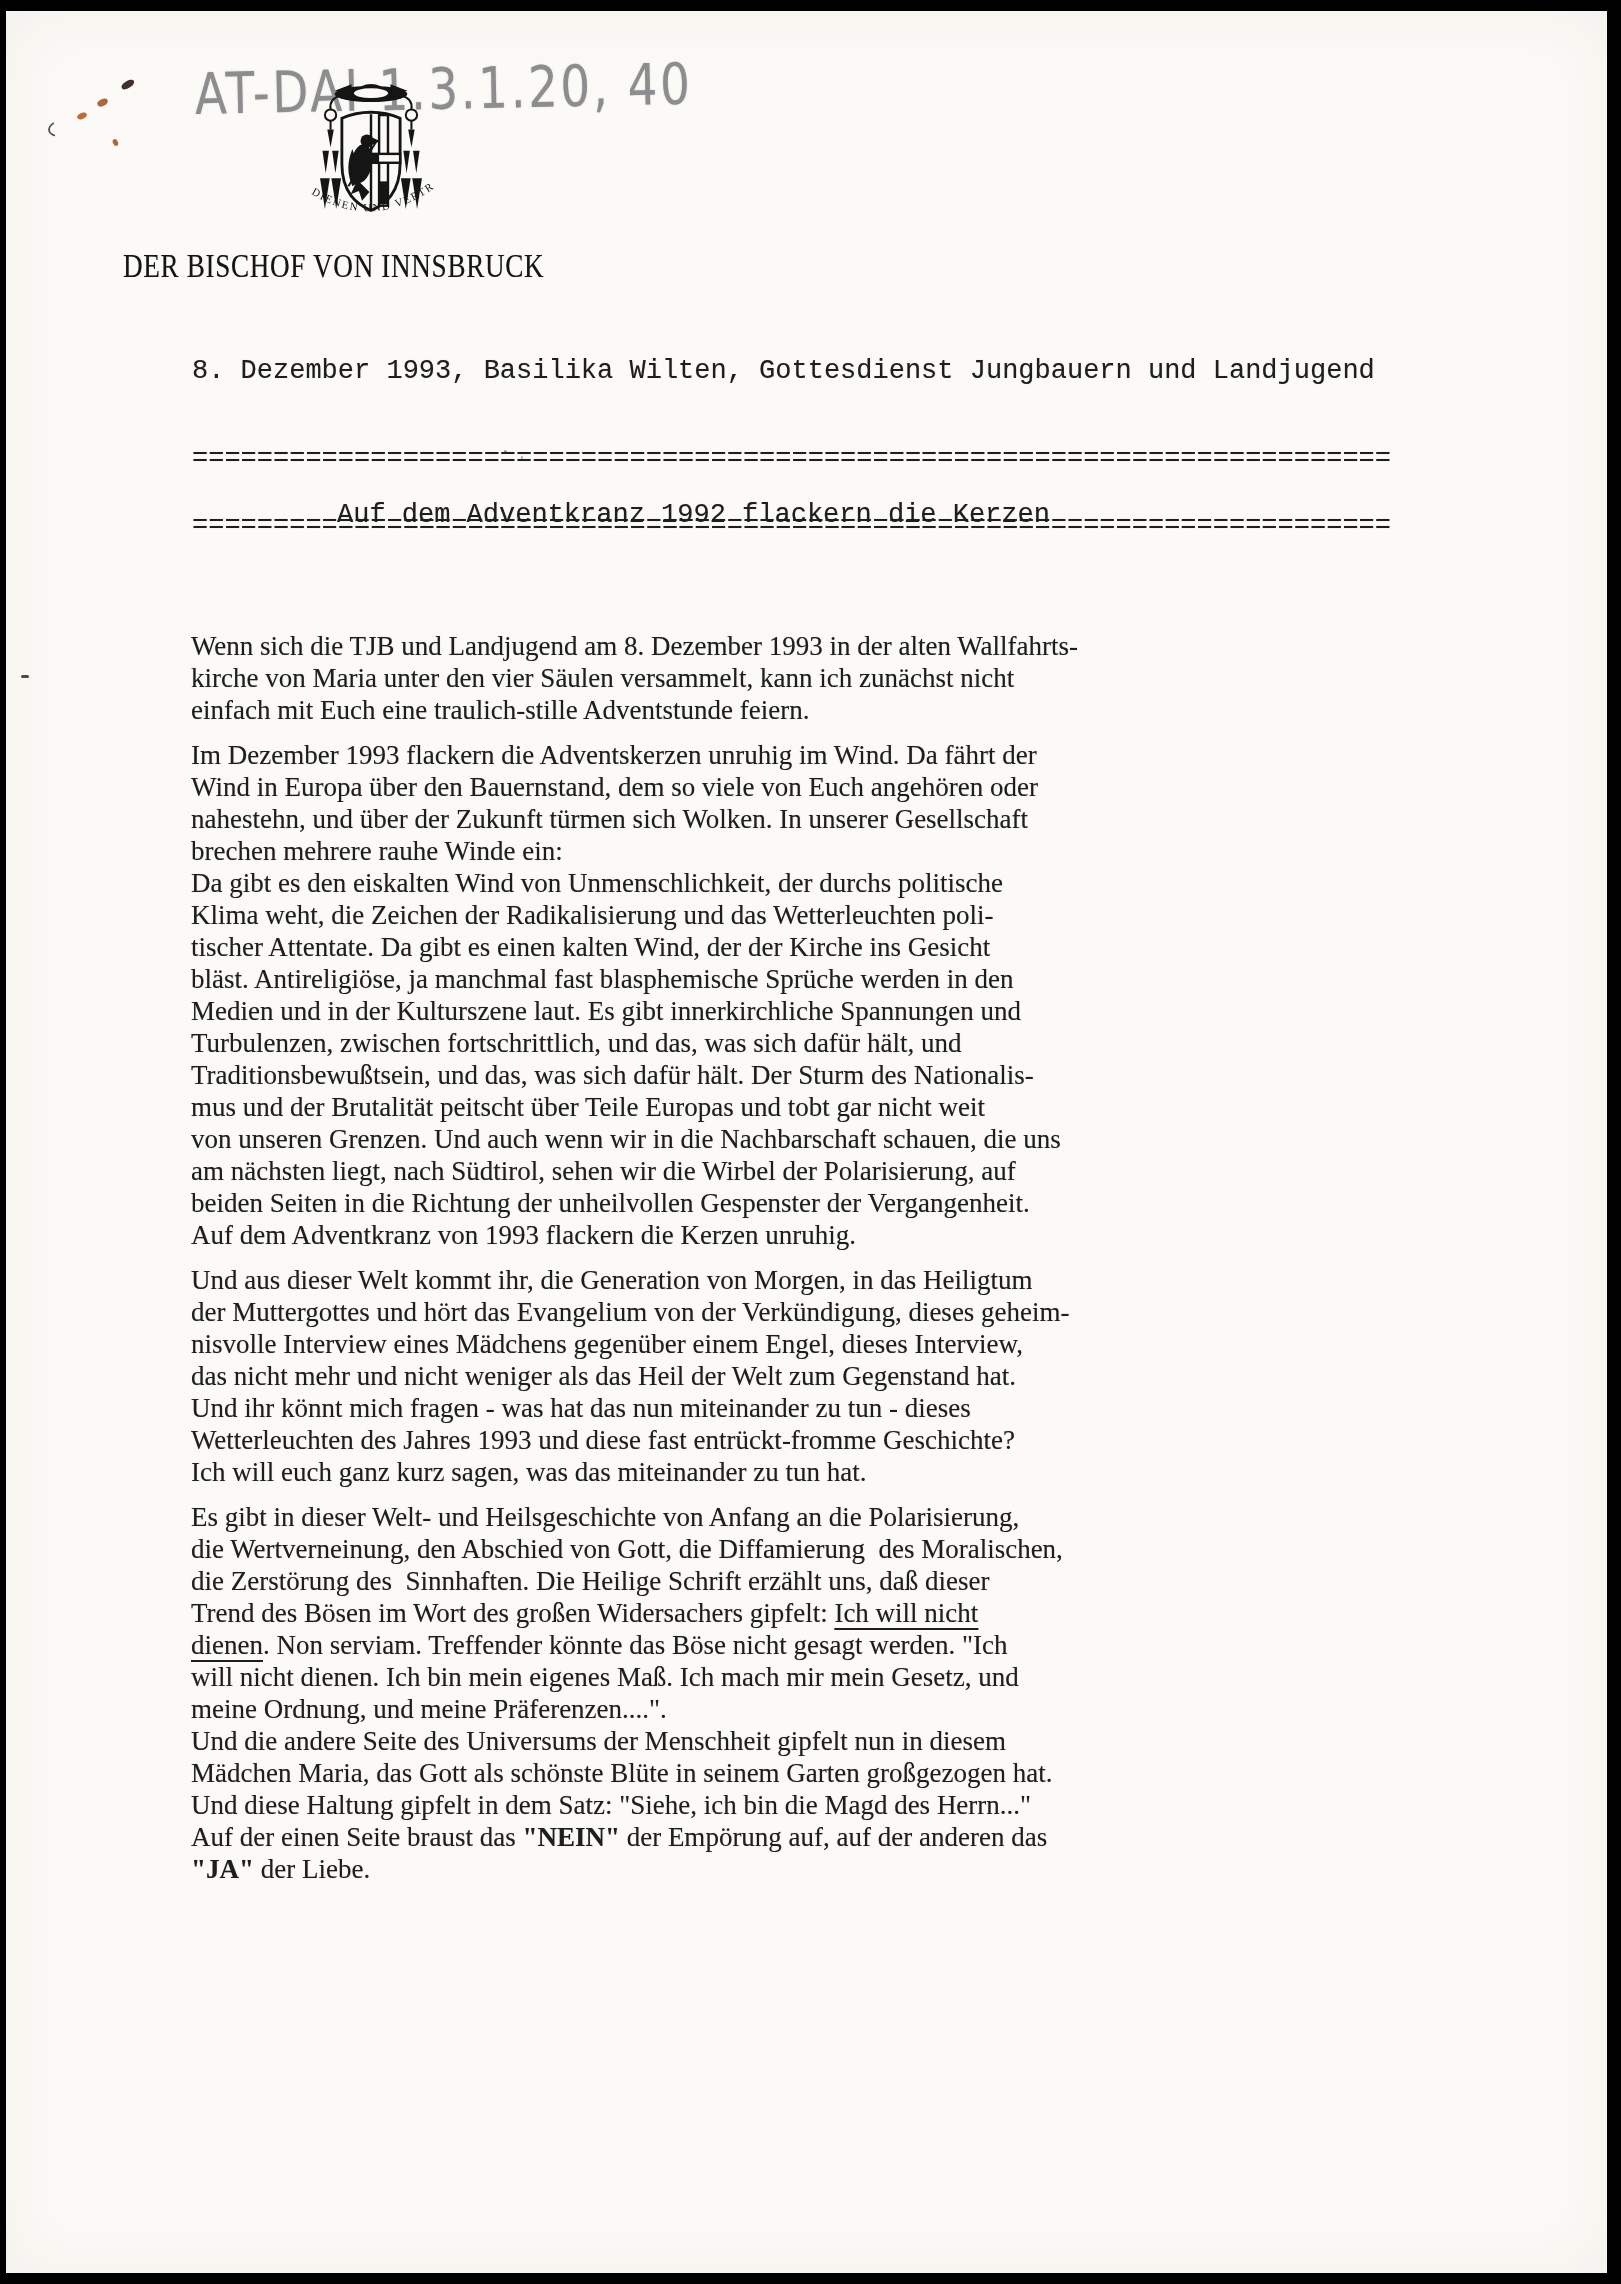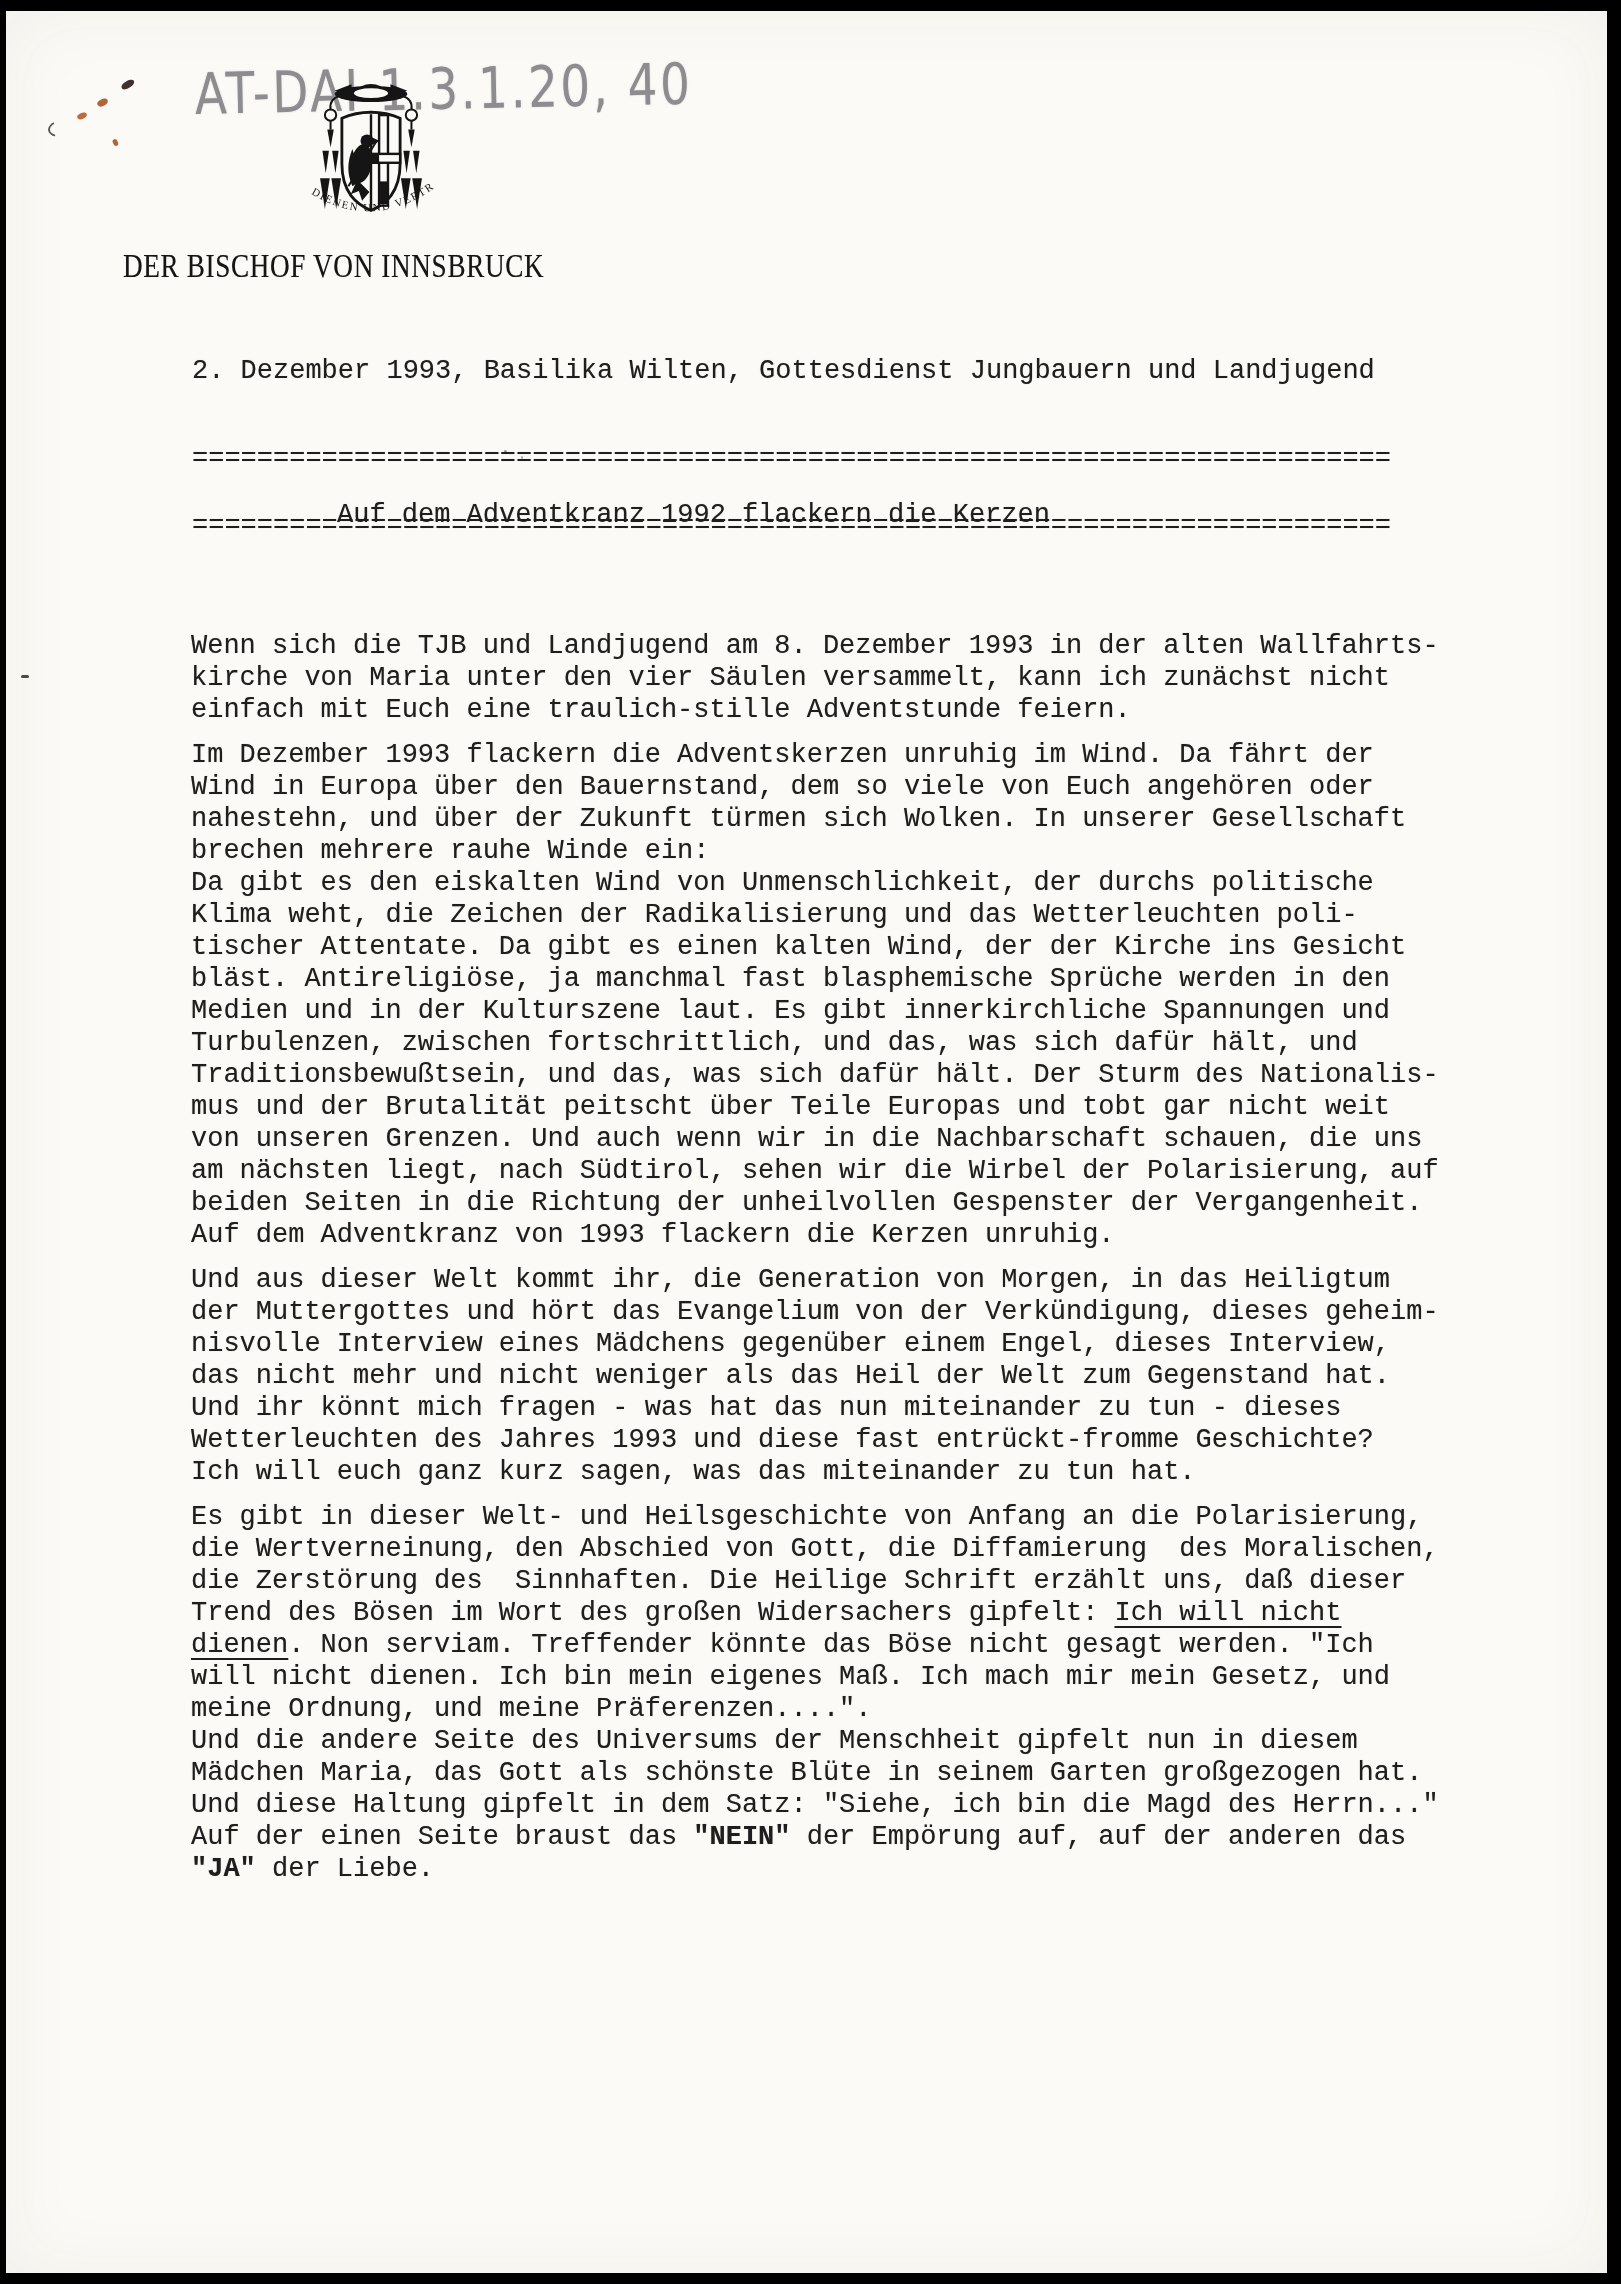--- a/index.html
+++ b/index.html
@@ -52,21 +52,21 @@
     color:#1e1e1e;
     white-space:pre;
     text-shadow:0 0 0.8px rgba(30,30,30,0.38);
   }
   .doc-title{position:absolute;left:186px;top:344px;line-height:32px;}
   .title-divider{position:absolute;left:186px;top:385px;}
   .title-divider .row{display:block;height:7.3px;line-height:7.3px;overflow:visible;}
   .doc-heading{position:absolute;left:331px;top:488px;line-height:32px;}
   .document-body{position:absolute;left:185px;top:619px;width:1281px;}
   .document-body .paragraph{margin:0 0 13px 0;}
-  .document-body .line{height:32px;line-height:32px;white-space:pre;}
+  .document-body .line{height:32px;line-height:32px;white-space:pre;font-family:Liberation Serif, serif;}
   .seg-u{text-decoration:underline;text-underline-offset:5.7px;text-decoration-thickness:2px;text-align:center;}
   .seg-b{font-weight:bold;}
   
   .speck{position:absolute;border-radius:45% 60% 50% 55%;}
   .sp1{left:115px;top:70px;width:13.8px;height:7.3px;background:#42302a;transform:rotate(-34deg);}
   .sp2{left:91px;top:88px;width:11.3px;height:6.5px;background:#b3643a;transform:rotate(-32deg);}
   .sp3{left:71px;top:102px;width:9.7px;height:5.7px;background:#c06a38;transform:rotate(-28deg);}
   .sp4{left:42px;top:112px;width:9px;height:9px;background:transparent;border:2.4px solid #5a5a5a;border-right-color:transparent;border-top-color:transparent;transform:rotate(40deg);}
   .sp5{left:107px;top:128px;width:4.9px;height:7.3px;background:#b3643a;transform:rotate(-20deg);}
   .sp6{left:14.6px;top:664px;width:8px;height:3.2px;background:#4a4a4a;border-radius:1.6px;}
@@ -141,21 +141,21 @@
     <line x1="62" y1="140" x2="97" y2="84" stroke="#151515" stroke-width="2.5"></line>
 
     <path id="motto-arc" d="M14,148 Q90,196 166,144" fill="none"></path>
     <text font-family="Liberation Serif, serif" font-size="13.5" letter-spacing="2.2" fill="#161616">
       <textPath href="#motto-arc" startOffset="2">DIENEN UND VERTRAUEN</textPath>
     </text>
   </svg>
 
   <div class="letterhead">DER BISCHOF VON INNSBRUCK</div>
 
-  <div class="mono doc-title">2. Dezember 1993, Basilika Wilten, Gottesdienst Jungbauern und Landjugend</div>
+  <div class="mono doc-title">8. Dezember 1993, Basilika Wilten, Gottesdienst Jungbauern und Landjugend</div>
   <div class="mono title-divider">
     <span class="row">==========================================================================</span>
     <span class="row">==========================================================================</span>
   </div>
 
   <div class="mono doc-heading">Auf dem Adventkranz 1992 flackern die Kerzen</div>
 
   <div class="mono document-body"><div class="paragraph"><div class="line"><span>Wenn sich die TJB und Landjugend am 8. Dezember 1993 in der alten Wallfahrts-</span></div><div class="line"><span>kirche von Maria unter den vier Säulen versammelt, kann ich zunächst nicht</span></div><div class="line"><span>einfach mit Euch eine traulich-stille Adventstunde feiern.</span></div></div><div class="paragraph"><div class="line"><span>Im Dezember 1993 flackern die Adventskerzen unruhig im Wind. Da fährt der</span></div><div class="line"><span>Wind in Europa über den Bauernstand, dem so viele von Euch angehören oder</span></div><div class="line"><span>nahestehn, und über der Zukunft türmen sich Wolken. In unserer Gesellschaft</span></div><div class="line"><span>brechen mehrere rauhe Winde ein:</span></div><div class="line"><span>Da gibt es den eiskalten Wind von Unmenschlichkeit, der durchs politische</span></div><div class="line"><span>Klima weht, die Zeichen der Radikalisierung und das Wetterleuchten poli-</span></div><div class="line"><span>tischer Attentate. Da gibt es einen kalten Wind, der der Kirche ins Gesicht</span></div><div class="line"><span>bläst. Antireligiöse, ja manchmal fast blasphemische Sprüche werden in den</span></div><div class="line"><span>Medien und in der Kulturszene laut. Es gibt innerkirchliche Spannungen und</span></div><div class="line"><span>Turbulenzen, zwischen fortschrittlich, und das, was sich dafür hält, und</span></div><div class="line"><span>Traditionsbewußtsein, und das, was sich dafür hält. Der Sturm des Nationalis-</span></div><div class="line"><span>mus und der Brutalität peitscht über Teile Europas und tobt gar nicht weit</span></div><div class="line"><span>von unseren Grenzen. Und auch wenn wir in die Nachbarschaft schauen, die uns</span></div><div class="line"><span>am nächsten liegt, nach Südtirol, sehen wir die Wirbel der Polarisierung, auf</span></div><div class="line"><span>beiden Seiten in die Richtung der unheilvollen Gespenster der Vergangenheit.</span></div><div class="line"><span>Auf dem Adventkranz von 1993 flackern die Kerzen unruhig.</span></div></div><div class="paragraph"><div class="line"><span>Und aus dieser Welt kommt ihr, die Generation von Morgen, in das Heiligtum</span></div><div class="line"><span>der Muttergottes und hört das Evangelium von der Verkündigung, dieses geheim-</span></div><div class="line"><span>nisvolle Interview eines Mädchens gegenüber einem Engel, dieses Interview,</span></div><div class="line"><span>das nicht mehr und nicht weniger als das Heil der Welt zum Gegenstand hat.</span></div><div class="line"><span>Und ihr könnt mich fragen - was hat das nun miteinander zu tun - dieses</span></div><div class="line"><span>Wetterleuchten des Jahres 1993 und diese fast entrückt-fromme Geschichte?</span></div><div class="line"><span>Ich will euch ganz kurz sagen, was das miteinander zu tun hat.</span></div></div><div class="paragraph"><div class="line"><span>Es gibt in dieser Welt- und Heilsgeschichte von Anfang an die Polarisierung,</span></div><div class="line"><span>die Wertverneinung, den Abschied von Gott, die Diffamierung  des Moralischen,</span></div><div class="line"><span>die Zerstörung des  Sinnhaften. Die Heilige Schrift erzählt uns, daß dieser</span></div><div class="line"><span>Trend des Bösen im Wort des großen Widersachers gipfelt: </span><span class="seg-u">Ich will nicht</span></div><div class="line"><span class="seg-u">dienen</span><span>. Non serviam. Treffender könnte das Böse nicht gesagt werden. "Ich</span></div><div class="line"><span>will nicht dienen. Ich bin mein eigenes Maß. Ich mach mir mein Gesetz, und</span></div><div class="line"><span>meine Ordnung, und meine Präferenzen....".</span></div><div class="line"><span>Und die andere Seite des Universums der Menschheit gipfelt nun in diesem</span></div><div class="line"><span>Mädchen Maria, das Gott als schönste Blüte in seinem Garten großgezogen hat.</span></div><div class="line"><span>Und diese Haltung gipfelt in dem Satz: "Siehe, ich bin die Magd des Herrn..."</span></div><div class="line"><span>Auf der einen Seite braust das </span><span class="seg-b">"NEIN"</span><span> der Empörung auf, auf der anderen das</span></div><div class="line"><span class="seg-b">"JA"</span><span> der Liebe.</span></div></div></div>
 
 </div>

